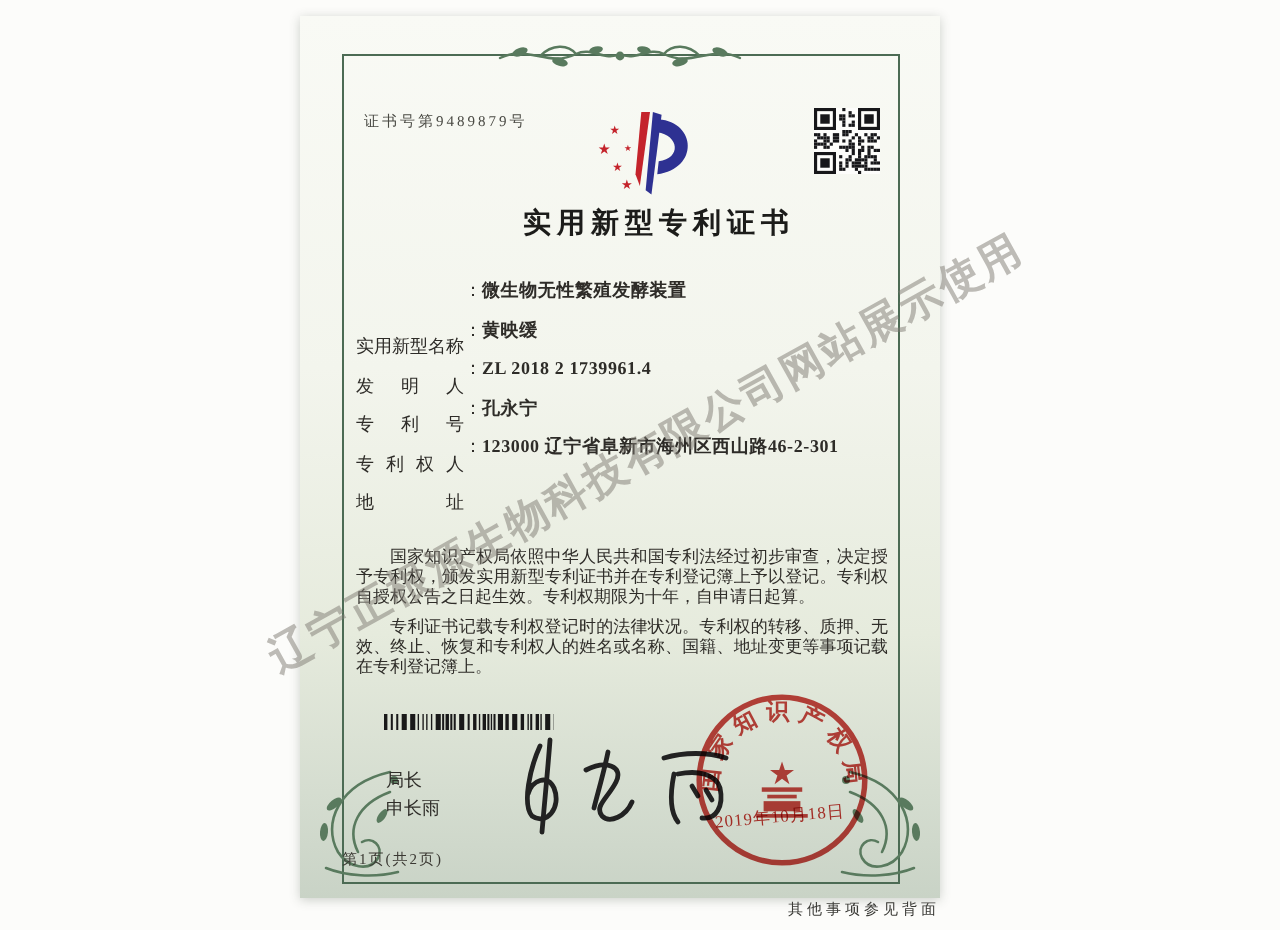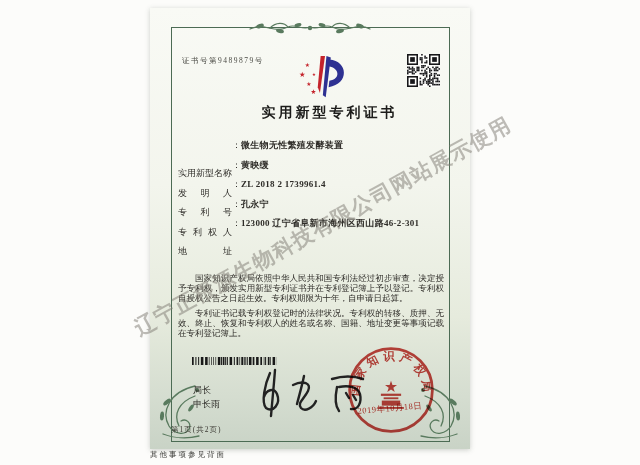--- a/index.html
+++ b/index.html
@@ -42,21 +42,21 @@
 
   .seal{position:absolute;left:195px;top:336px;width:92px;height:92px;mix-blend-mode:multiply;opacity:.92;}
   .seal-text{font-size:12.5px;letter-spacing:4.5px;font-weight:bold;fill:#c5352f;
              font-family:"Liberation Serif",serif;}
   .seal-date{position:absolute;left:190px;top:395px;width:100px;text-align:center;font-size:8.5px;
              color:#c5352f;transform:rotate(-5deg);letter-spacing:.5px;mix-blend-mode:multiply;}
 
   .page-no{position:absolute;left:21px;top:417px;width:277px;
            font-size:7.5px;color:#3b3933;letter-spacing:1px;}
 
-  .footer-note{position:absolute;left:150px;top:450px;width:320px;text-align:left;
+  .footer-note{position:absolute;left:150px;top:450px;width:320px;text-align:right;
                font-size:7.5px;color:#3a3a36;letter-spacing:2px;}
 
   .ornament-top{position:absolute;left:94px;top:10px;width:132px;height:20px;}
   .corner{position:absolute;width:48px;height:60px;}
   .corner-left{left:5px;top:374px;}
   .corner-right{left:267px;top:374px;transform:scaleX(-1);}
 
   .watermark{position:absolute;left:136px;top:316px;white-space:nowrap;z-index:60;
              transform:rotate(-29deg);transform-origin:0 50%;
              font-family:"DejaVu Sans",sans-serif;font-weight:700;

